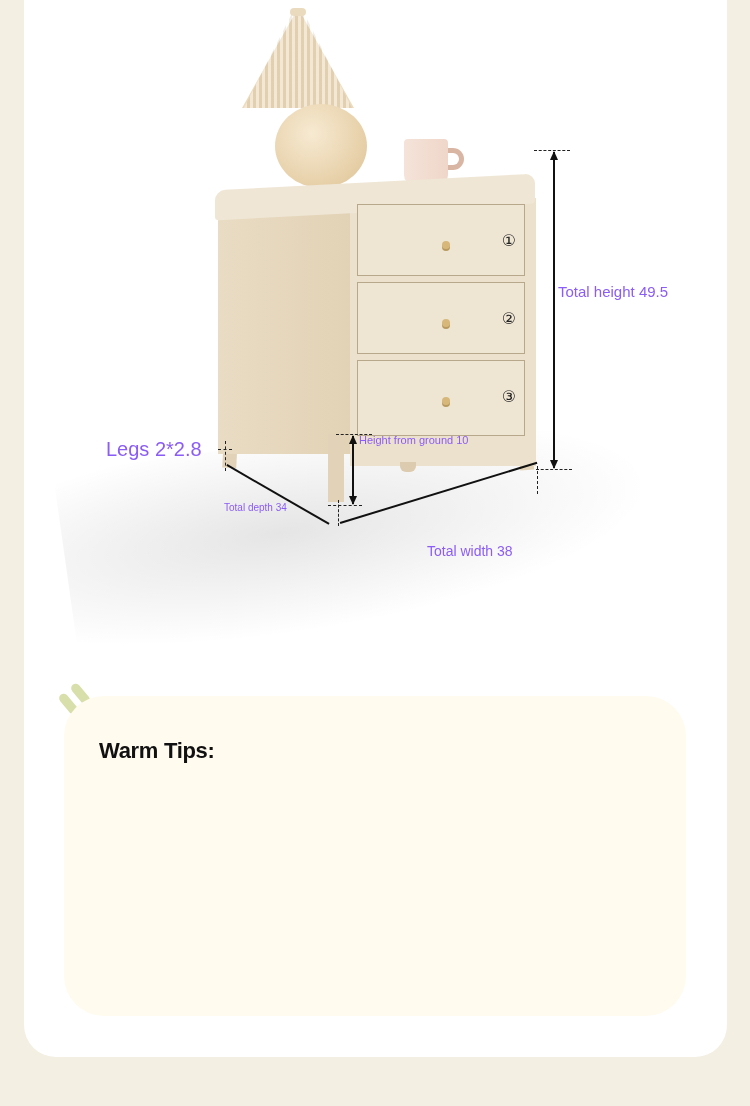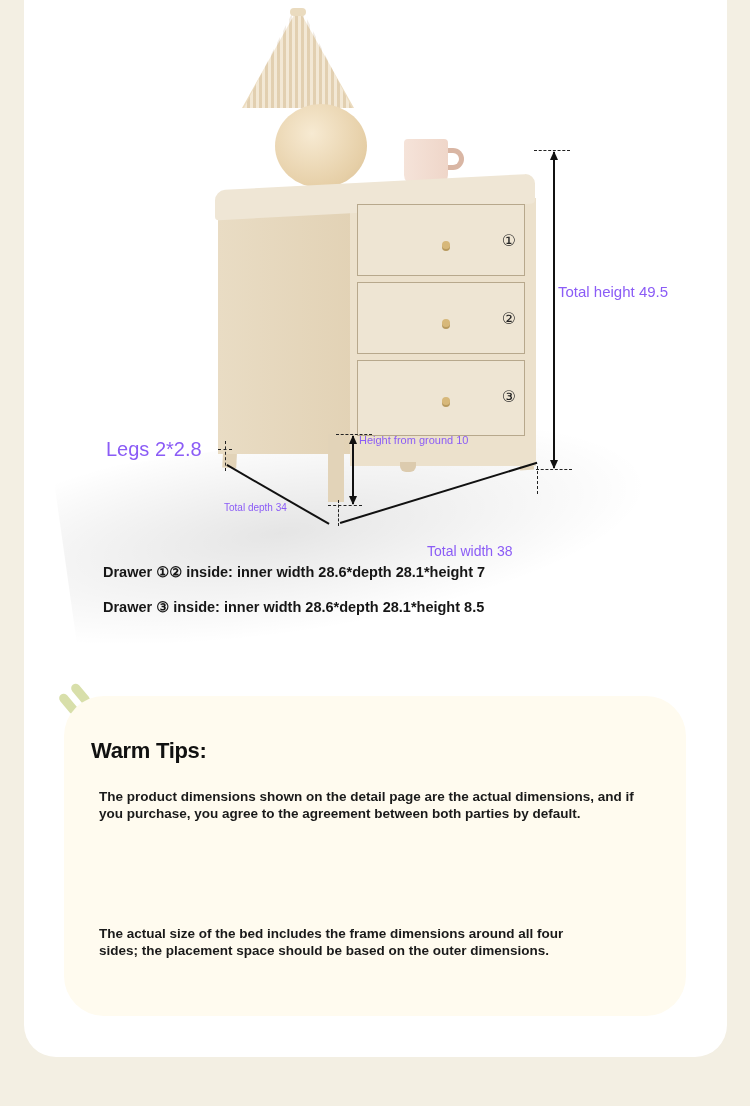--- a/index.html
+++ b/index.html
@@ -105,21 +105,21 @@
 
   .drawer-specs { position: absolute; left: 79px; top: 562px; }
   .spec-line { font-size: 14.5px; font-weight: bold; color: #161616; height: 35px; line-height: 20px; white-space: nowrap; }
 
   
   .tips {
     position: absolute; left: 40px; top: 736px; width: 622px; height: 320px;
     background: #fffbef; border-radius: 40px;
   }
   .accent { position: absolute; width: 9px; height: 24px; background: #d8dfaa; border-radius: 5px; transform: rotate(-40deg); }
-  .tips-title { position: absolute; left: 27px; top: 42px; font-size: 22px; font-weight: bold; color: #111; letter-spacing: -0.3px; text-align: center; }
+  .tips-title { position: absolute; left: 35px; top: 42px; font-size: 22px; font-weight: bold; color: #111; letter-spacing: -0.3px; text-align: center; }
   .tip {
     position: absolute; left: 35px; width: 560px; font-size: 13.5px; font-weight: bold;
     line-height: 17px; color: #1a1a1a;
   }
 </style>
 </head>
 <body>
 
 <div class="card">
 
@@ -173,27 +173,21 @@
     <div class="dash-h" style="left:194px; top:449px; width:14px;"></div>
     <span class="label lbl-legs">Legs 2*2.8</span>
 
     <div class="diag" style="left:203px; top:464px; width:118px; transform:rotate(30deg);"></div>
     <div class="diag" style="left:316px; top:522px; width:206px; transform:rotate(-17deg);"></div>
     <div class="dash-v" style="left:314px; top:500px; height:26px;"></div>
     <div class="dash-v" style="left:513px; top:466px; height:28px;"></div>
     <span class="label lbl-depth">Total depth 34</span>
     <span class="label lbl-width">Total width 38</span>
 
-    <div class="drawer-specs">
-      <div class="spec-line">Drawer ①② inside: inner width 28.6*depth 28.1*height 7</div>
-      <div class="spec-line">Drawer ③ inside: inner width 28.6*depth 28.1*height 8.5</div>
-    </div>
   </div>
 
   <div class="accent" style="left:52px; top:722px;"></div>
   <div class="accent" style="left:40px; top:732px;"></div>
 
   <div class="tips">
     <div class="tips-title">Warm Tips:</div>
-    <p class="tip" style="top:92px;">The product dimensions shown on the detail page are the actual dimensions, and if you purchase, you agree to the agreement between both parties by default.</p>
-    <p class="tip" style="top:229px; width:500px;">The actual size of the bed includes the frame dimensions around all four sides; the placement space should be based on the outer dimensions.</p>
   </div>
 </div>
 
 </body></html>

